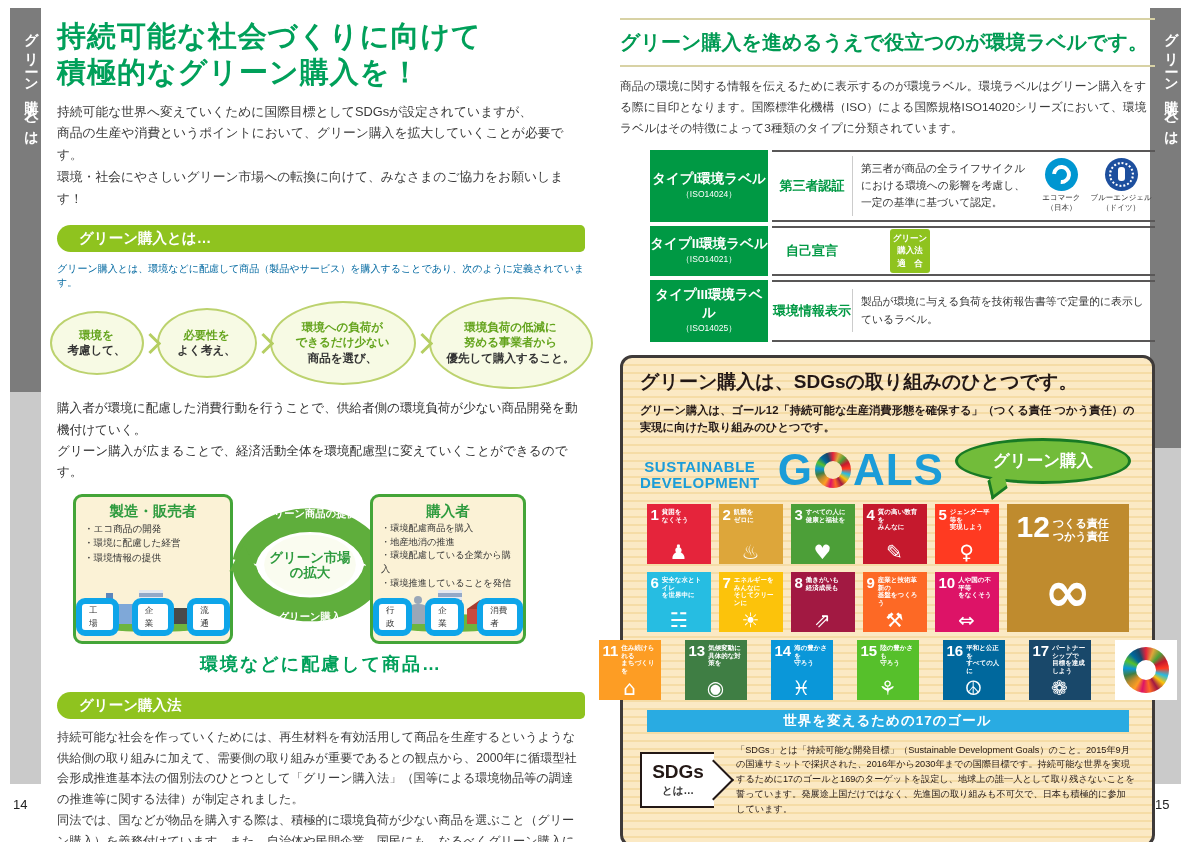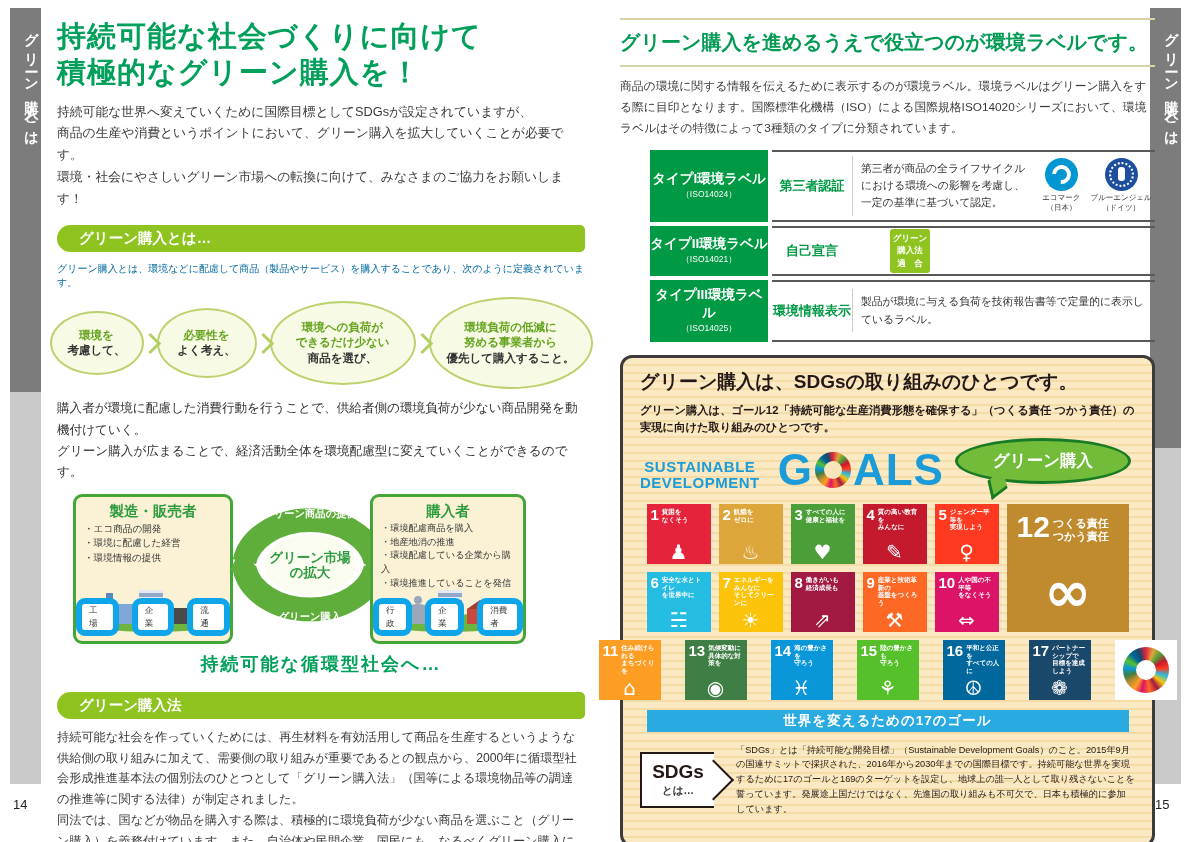--- a/index.html
+++ b/index.html
@@ -242,21 +242,21 @@
           <div class="bldg"></div>
           <div class="house"></div>
         </div>
         <div class="pills">
           <span class="pill">行政</span>
           <span class="pill">企業</span>
           <span class="pill">消費者</span>
         </div>
       </div>
     </div>
-    <div class="circ-caption">持続可能な循環型社会へ…</div>
+    <div class="circ-caption">環境などに配慮して商品…</div>
 
     <div class="secbar">グリーン購入法</div>
     <div class="lawp">持続可能な社会を作っていくためには、再生材料を有効活用して商品を生産するというような供給側の取り組みに加えて、需要側の取り組みが重要であるとの観点から、2000年に循環型社会形成推進基本法の個別法のひとつとして「グリーン購入法」（国等による環境物品等の調達の推進等に関する法律）が制定されました。</div>
     <div class="lawp2">同法では、国などが物品を購入する際は、積極的に環境負荷が少ない商品を選ぶこと（グリーン購入）を義務付けています。また、自治体や民間企業、国民にも、なるべくグリーン購入に努めるよう求めています。</div>
 
   </div>
 
   <div class="rpage">
     <div class="r-title">グリーン購入を進めるうえで役立つのが環境ラベルです。</div>
     <div class="r-intro">商品の環境に関する情報を伝えるために表示するのが環境ラベル。環境ラベルはグリーン購入をする際に目印となります。国際標準化機構（ISO）による国際規格ISO14020シリーズにおいて、環境ラベルはその特徴によって3種類のタイプに分類されています。</div>

